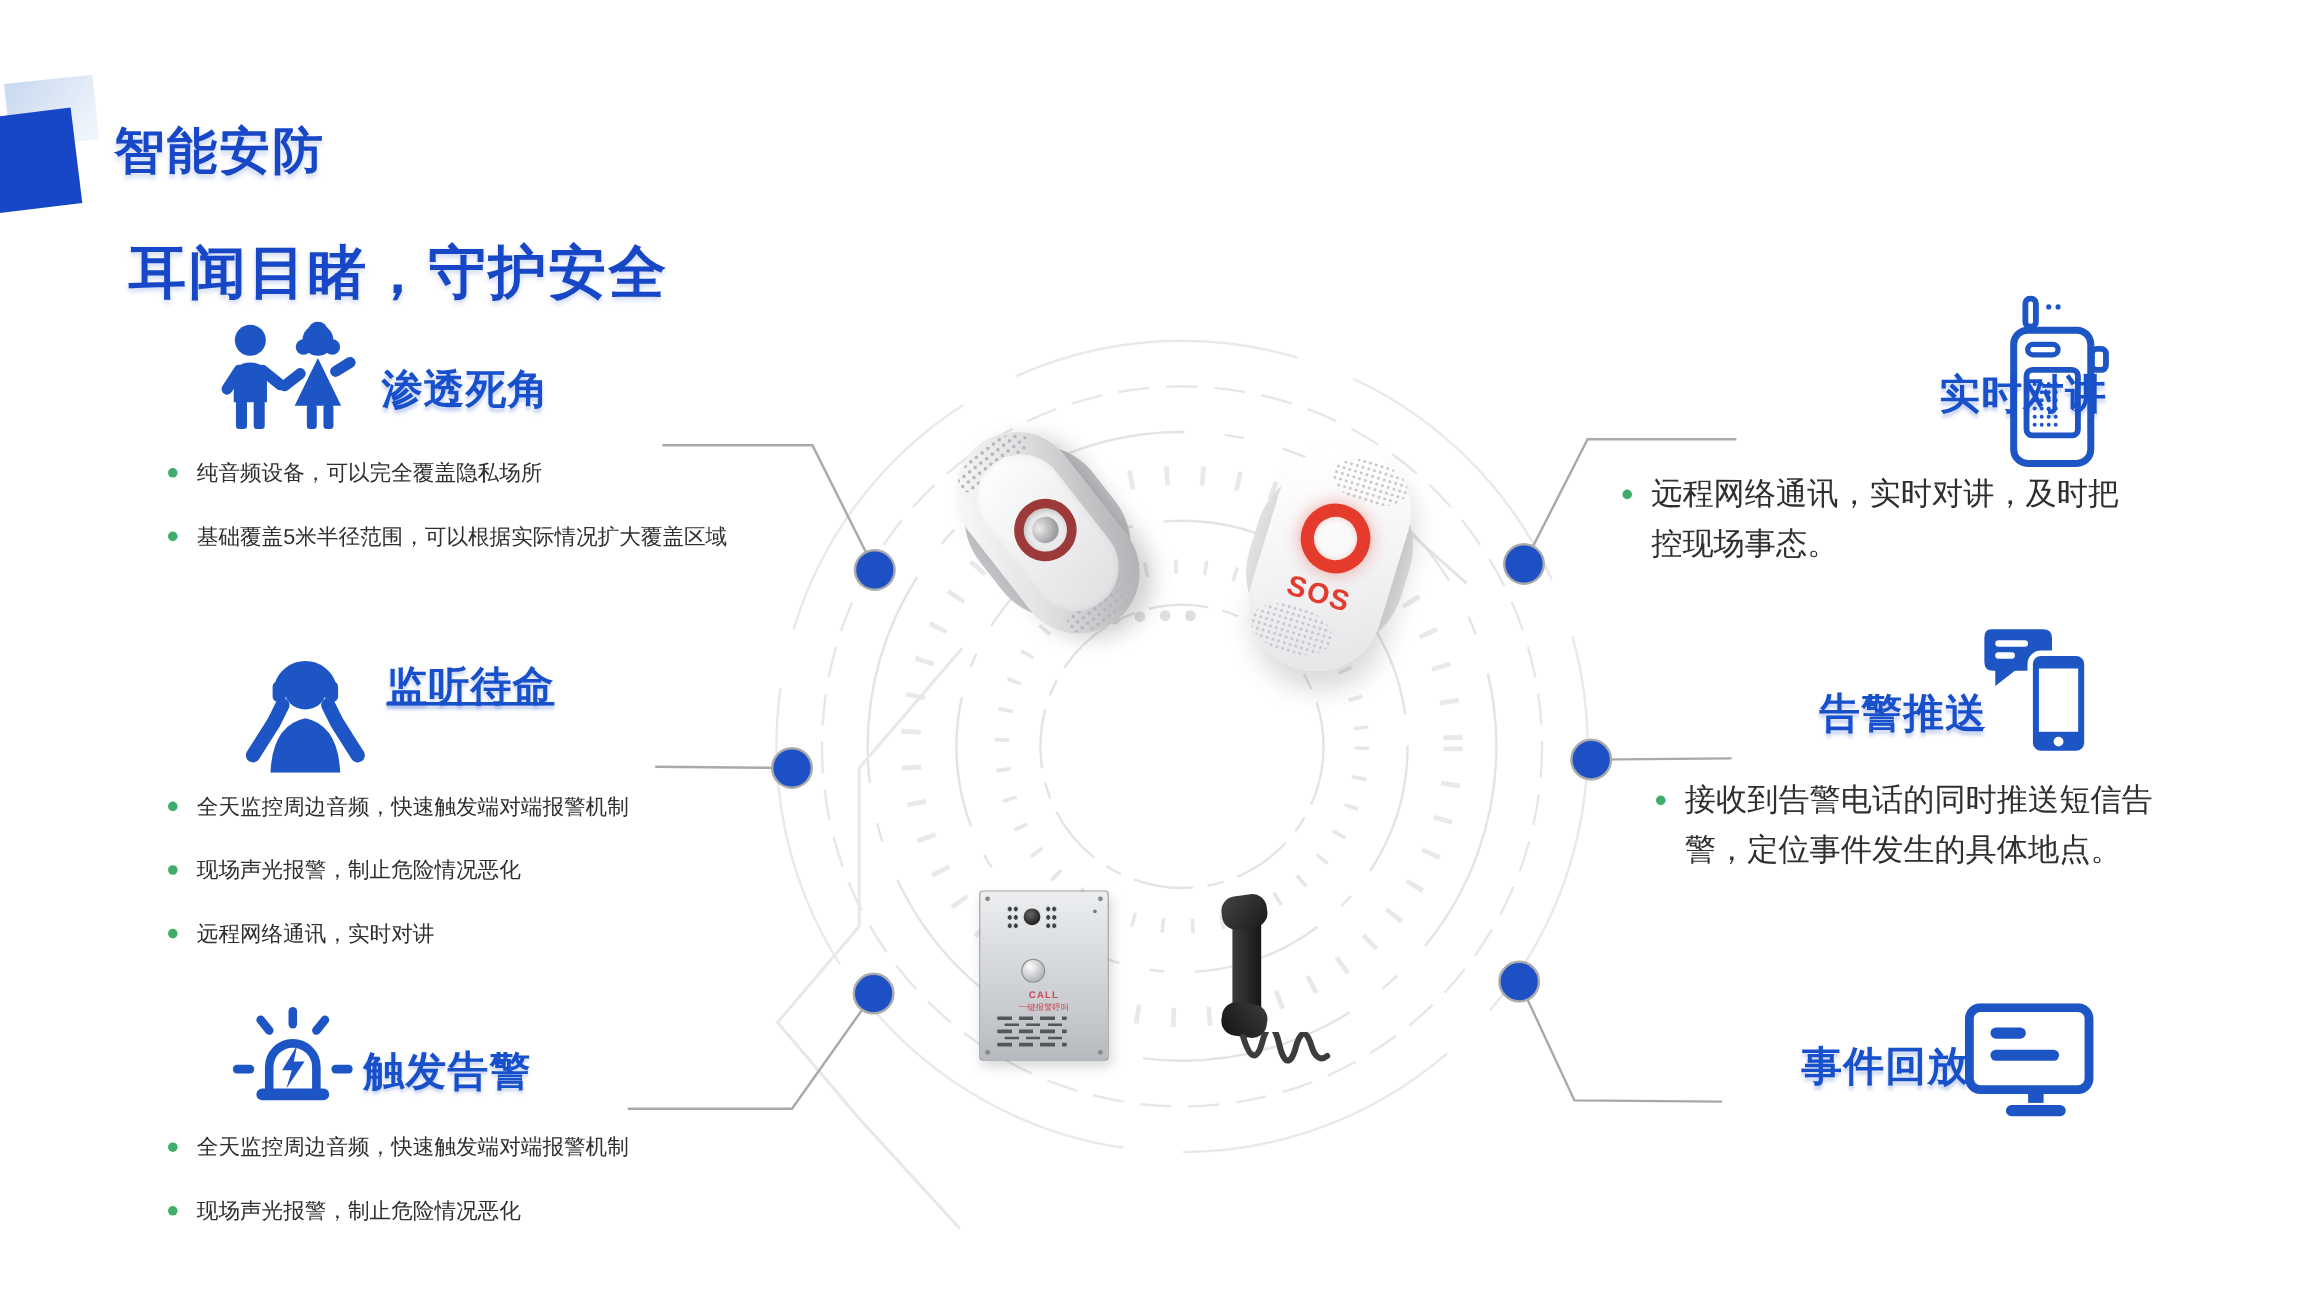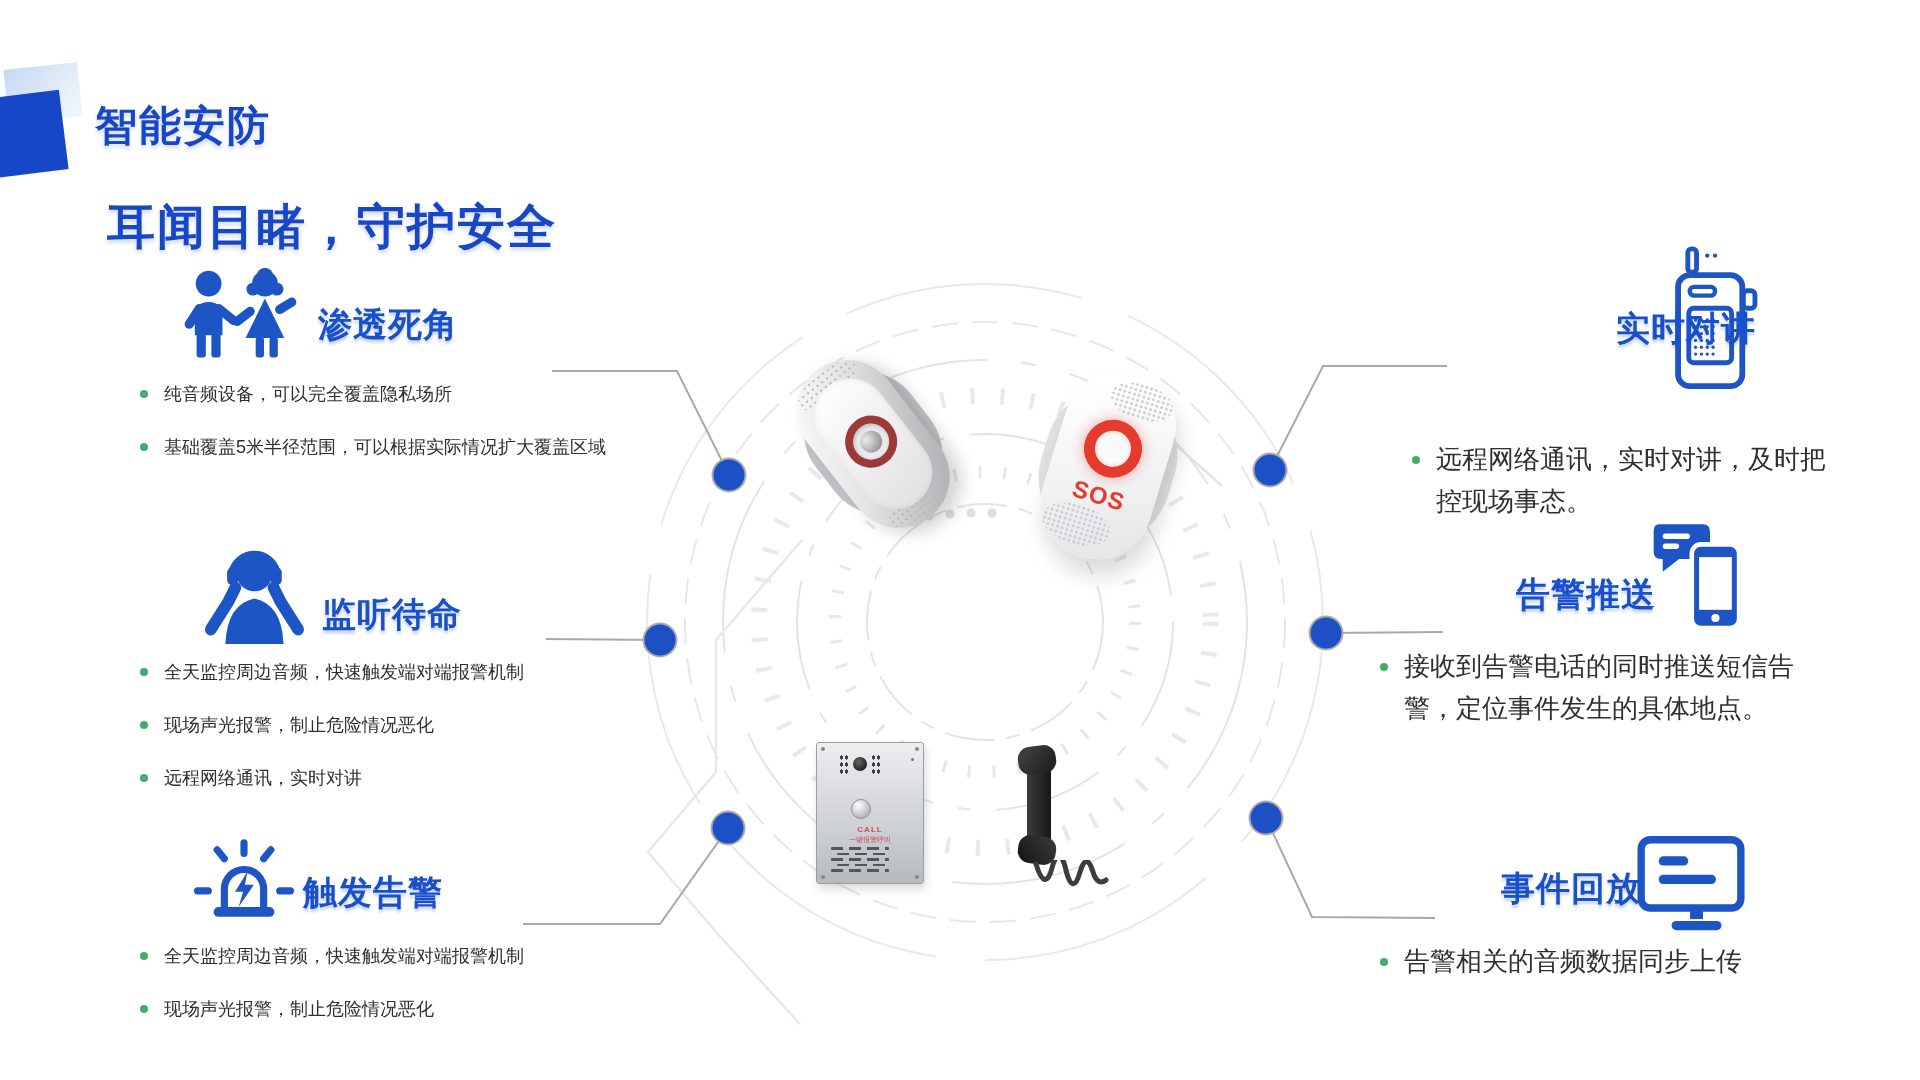--- a/index.html
+++ b/index.html
@@ -31,29 +31,29 @@
   .bullets li { display:flex; align-items:flex-start; margin-bottom:9px; }
   .bdot { flex:0 0 auto; width:8px; height:8px; border-radius:50%; background:#3FAE6B; margin:18px 16px 0 0; }
   .btext { color:#2F2F2F; }
   .bullets.left-list .btext { font-size:18px; line-height:44px; width:522px; }
   .bullets.right-list .btext { font-size:26px; line-height:42px; width:400px; }
 
   .pos-l1-icon { left:180px; top:268px; width:120px; height:94px; }
   .pos-l1-title { left:318px; top:302px; }
   .pos-l1-list { left:140px; top:372px; }
   .pos-l2-icon { left:196px; top:544px; width:126px; height:100px; }
-  .pos-l2-title { left:322px; top:592px; }
+  .pos-l2-title { left:322px; top:549px;text-decoration:underline; }
   .pos-l2-list { left:140px; top:650px; }
   .pos-l3-icon { left:194px; top:832px; width:100px; height:100px; }
   .pos-l3-title { left:303px; top:870px; }
   .pos-l3-list { left:140px; top:934px; }
 
   .pos-r1-icon { left:1674px; top:246px; width:86px; height:146px; }
   .pos-r1-title { left:1568px; top:306px;margin-left:48px; }
-  .pos-r1-list { left:1412px; top:390px;margin-top:48px; }
+  .pos-r1-list { left:1352px; top:390px; }
   .pos-r2-icon { left:1650px; top:522px; width:100px; height:112px; }
   .pos-r2-title { left:1516px; top:572px; }
   .pos-r2-list { left:1380px; top:645px; }
   .pos-r3-icon { left:1636px; top:836px; width:110px; height:96px; }
   .pos-r3-title { left:1501px; top:866px; }
   .pos-r3-list { left:1380px; top:940px; }
 
   
   .device { position:absolute; z-index:2; }
   .device-a { left:793px; top:348px; width:162px; height:198px; }
@@ -405,21 +405,14 @@
         <rect x="5" y="4" width="108" height="74" rx="10" fill="none" stroke="#1E55C5" stroke-width="8"></rect>
         <g fill="#1E55C5" stroke="none">
           <rect x="24" y="22" width="32" height="10" rx="5"></rect>
           <rect x="24" y="42" width="62" height="10" rx="5"></rect>
           <rect x="58" y="78" width="14" height="12"></rect>
           <rect x="38" y="92" width="54" height="10" rx="5"></rect>
         </g>
       </svg>
     </span>
     <h3 class="sec-title pos-r3-title">事件回放</h3>
-    <ul class="bullets right-list pos-r3-list">
-
-    <li>
-        <span class="bdot"></span>
-        <span class="btext">告警相关的音频数据同步上传</span>
-      </li>
-      </ul>
   </div>
 </div>
 
 </body></html>

